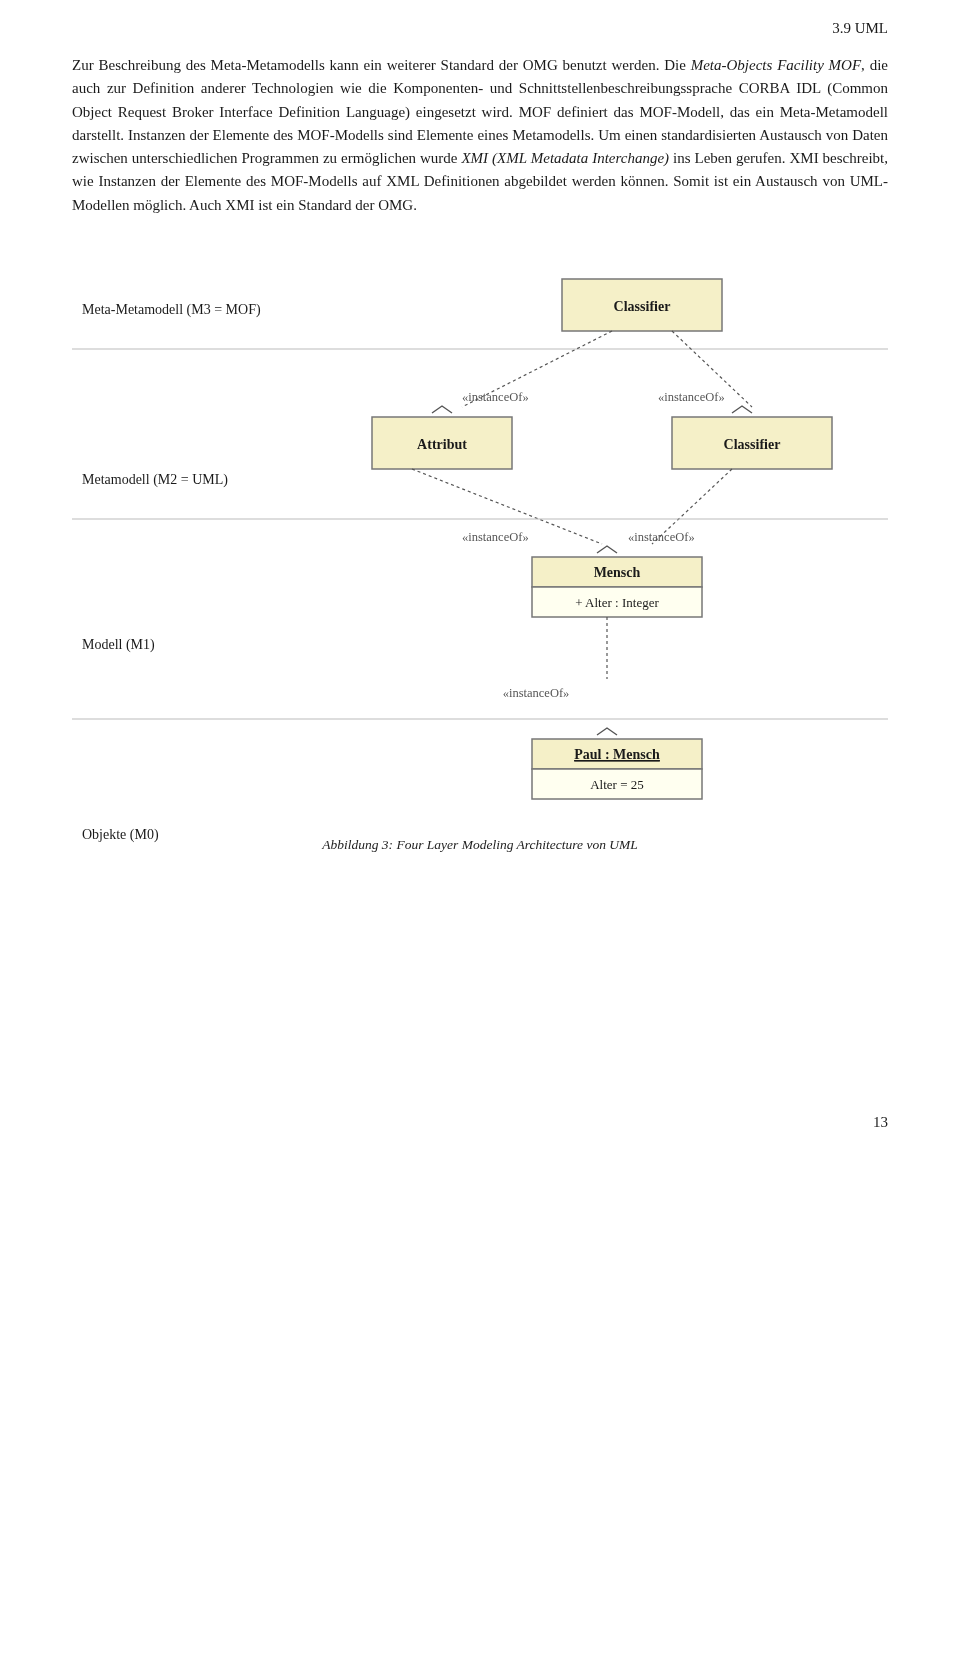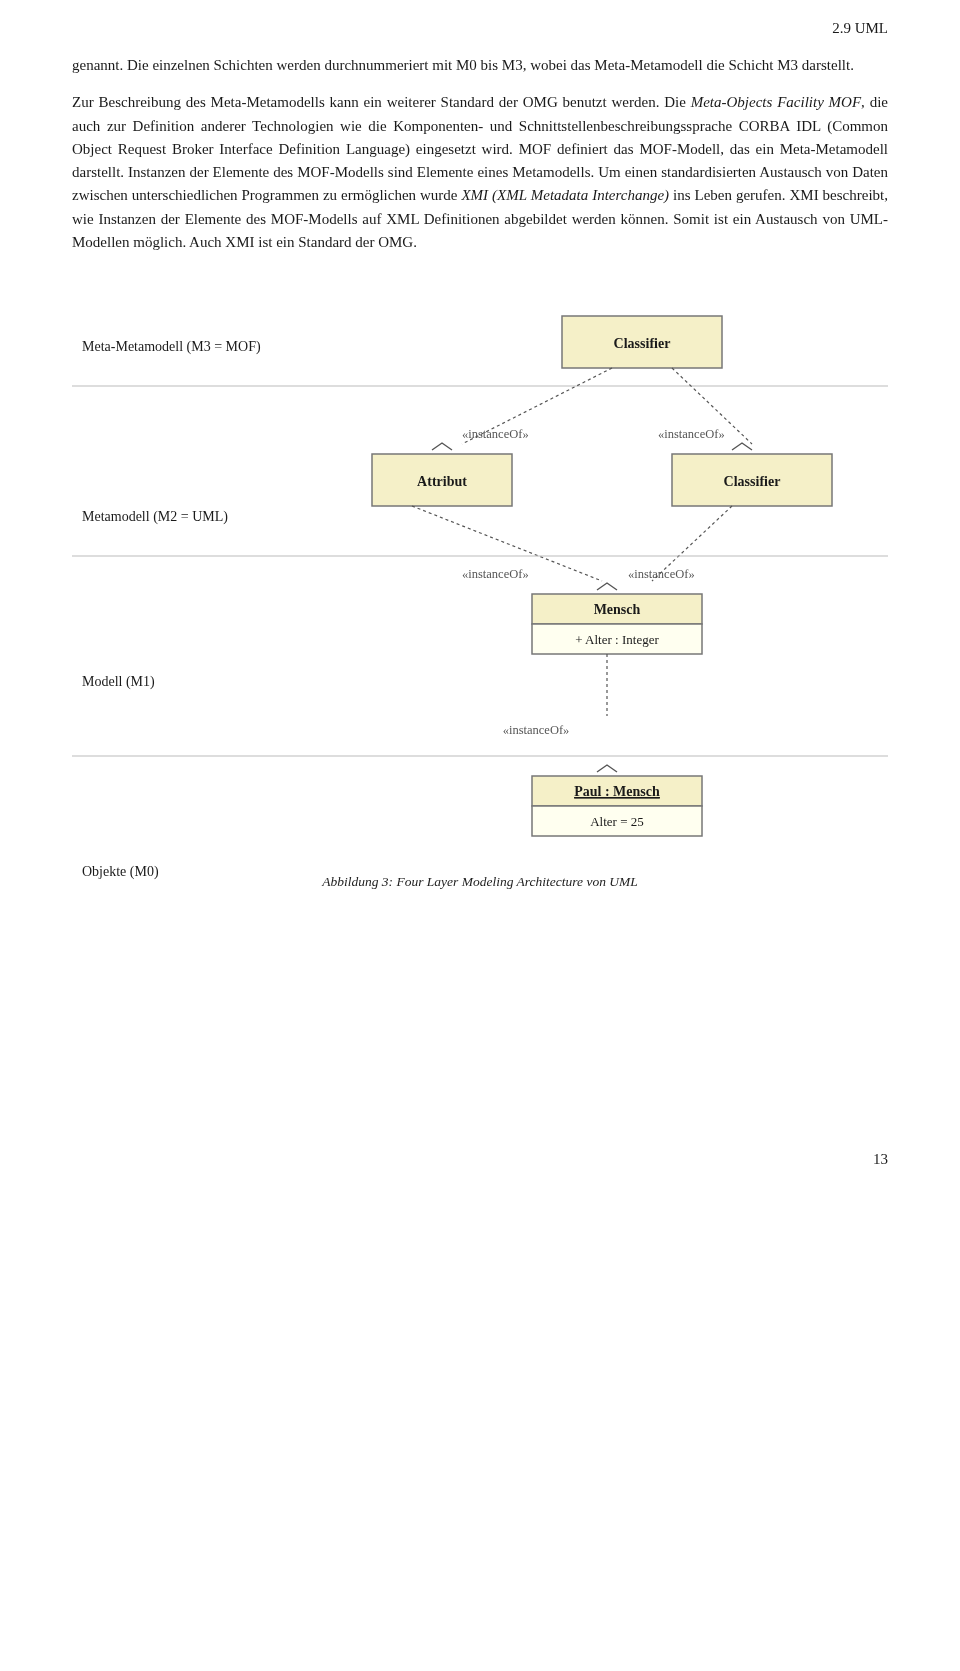--- a/index.html
+++ b/index.html
@@ -53,25 +53,22 @@
 
     .diagram-svg {
       width: 100%;
     }
   </style>
 </head>
 <body>
 
 <div class="page">
 
-  <div class="section-header">2.9 UML</div>
+  <div class="section-header">3.9 UML</div>
 
-  <p class="body-text">
-    genannt. Die einzelnen Schichten werden durchnummeriert mit M0 bis M3, wobei das Meta-Metamodell die Schicht M3 darstellt.
-  </p>
 
   <p class="body-text">
     Zur Beschreibung des Meta-Metamodells kann ein weiterer Standard der OMG benutzt werden. Die <em>Meta-Objects Facility MOF</em>, die auch zur Definition anderer Technologien wie die Komponenten- und Schnittstellenbeschreibungssprache CORBA IDL (Common Object Request Broker Interface Definition Language) eingesetzt wird. MOF definiert das MOF-Modell, das ein Meta-Metamodell darstellt. Instanzen der Elemente des MOF-Modells sind Elemente eines Metamodells. Um einen standardisierten Austausch von Daten zwischen unterschiedlichen Programmen zu ermöglichen wurde <em>XMI (XML Metadata Interchange)</em> ins Leben gerufen. XMI beschreibt, wie Instanzen der Elemente des MOF-Modells auf XML Definitionen abgebildet werden können. Somit ist ein Austausch von UML-Modellen möglich. Auch XMI ist ein Standard der OMG.
   </p>
 
   <div class="diagram-container">
     <svg class="diagram-svg" viewBox="0 0 816 850" xmlns="http://www.w3.org/2000/svg">
 
       <defs>
         <style>

